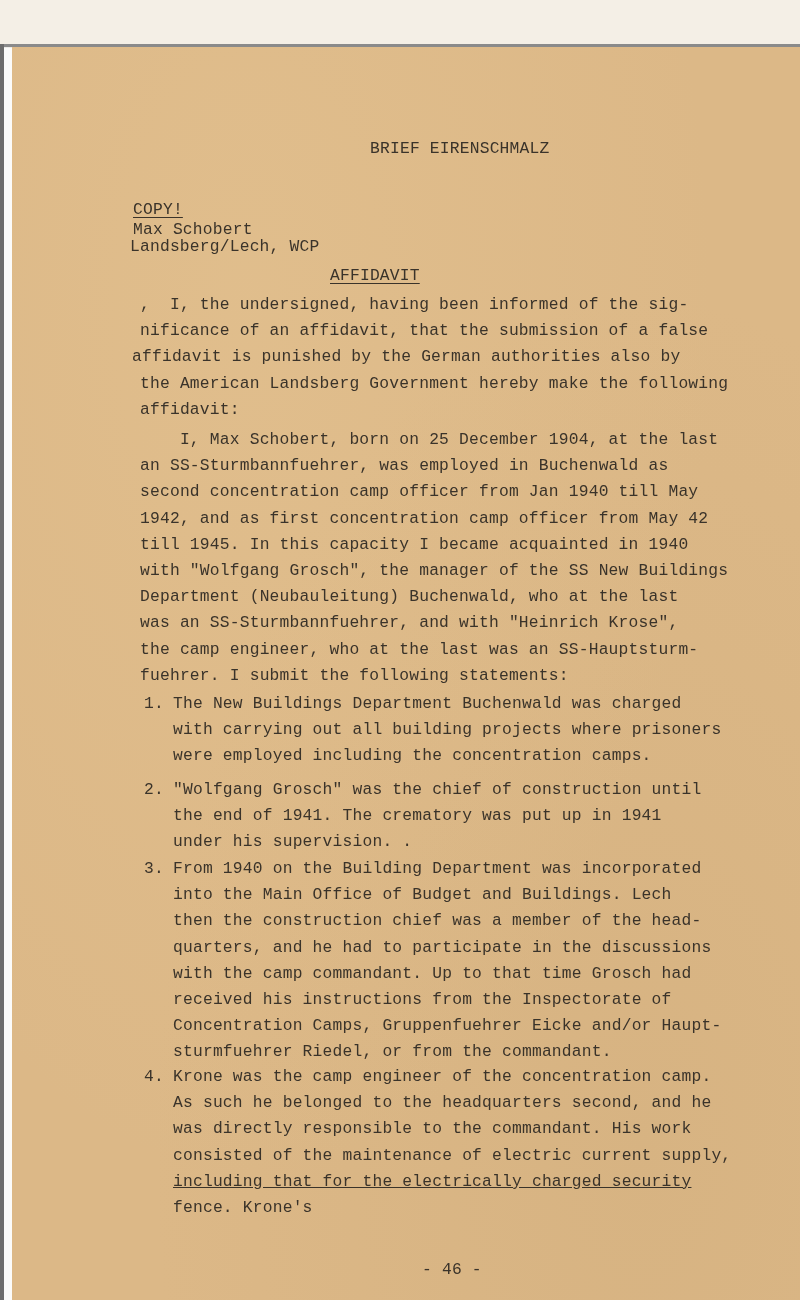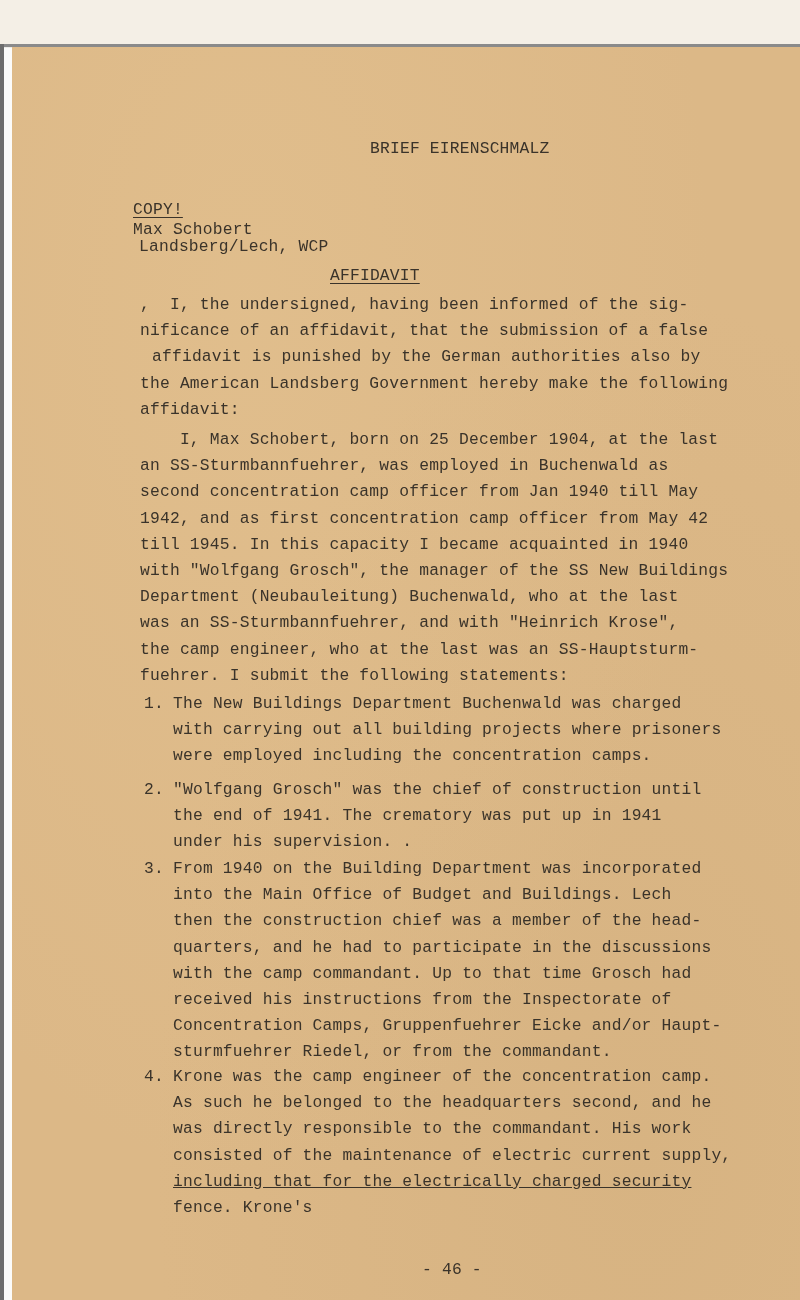--- a/index.html
+++ b/index.html
@@ -46,28 +46,28 @@
 <div class="frame">
   <div class="edge-top"></div>
   <div class="edge-left"></div>
   <div class="edge-white"></div>
   <div class="paper"></div>
 
   <div class="type" style="left:370px; top:97px;">BRIEF EIRENSCHMALZ</div>
 
   <div class="type u" style="left:133px; top:158px;">COPY!</div>
   <div class="type" style="left:133px; top:178px;">Max Schobert</div>
-  <div class="type" style="left:139px; top:195px;">Landsberg/Lech, WCP</div>
+  <div class="type" style="left:130px; top:195px;">Landsberg/Lech, WCP</div>
 
   <div class="type u" style="left:330px; top:224px;">AFFIDAVIT</div>
 
   <div id="intro">
       <div class="type" style="left: 140px; top: 253px;">,  I, the undersigned, having been informed of the sig-</div>
       <div class="type" style="left: 140px; top: 279.2px;">nificance of an affidavit, that the submission of a false</div>
-      <div class="type" style="left: 152px; top: 305.4px;">affidavit is punished by the German authorities also by</div>
+      <div class="type" style="left: 132px; top: 305.4px;">affidavit is punished by the German authorities also by</div>
       <div class="type" style="left: 140px; top: 331.6px;">the American Landsberg Government hereby make the following</div>
       <div class="type" style="left: 140px; top: 357.8px;">affidavit:</div>
     </div>
   <div id="body">
       <div class="type" style="left: 140px; top: 388px;">    I, Max Schobert, born on 25 December 1904, at the last</div>
       <div class="type" style="left: 140px; top: 414.2px;">an SS-Sturmbannfuehrer, was employed in Buchenwald as</div>
       <div class="type" style="left: 140px; top: 440.4px;">second concentration camp officer from Jan 1940 till May</div>
       <div class="type" style="left: 140px; top: 466.6px;">1942, and as first concentration camp officer from May 42</div>
       <div class="type" style="left: 140px; top: 492.8px;">till 1945. In this capacity I became acquainted in 1940</div>
       <div class="type" style="left: 140px; top: 519px;">with "Wolfgang Grosch", the manager of the SS New Buildings</div>

